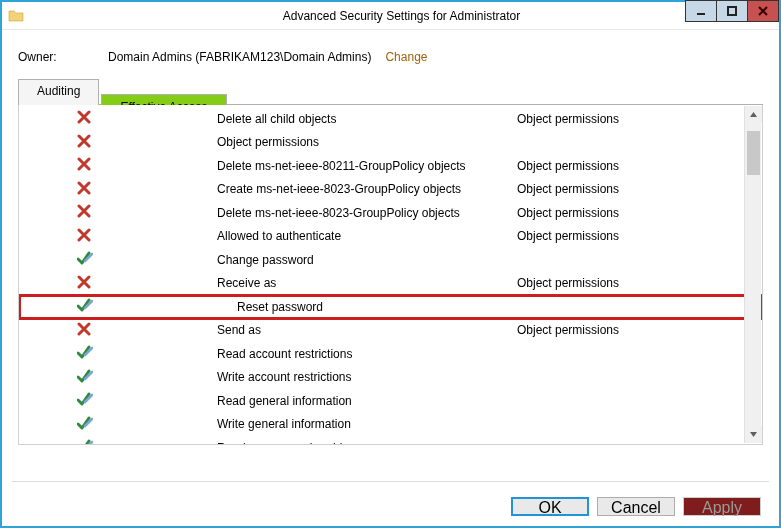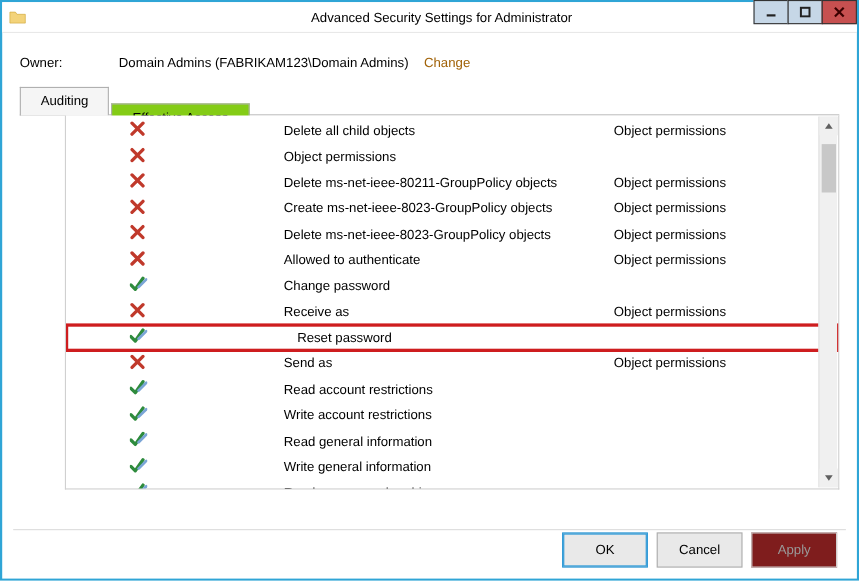--- a/index.html
+++ b/index.html
@@ -16,34 +16,34 @@
   .win-btn.close { background:#c75050; }
   .win-btn svg { display:block; }
   .content { padding:10px 16px 0 16px; height:440px; }
   .owner-row { display:flex; align-items:center; margin:10px 0 14px 0; font-size:12px; }
   .owner-label { width:90px; }
   .owner-value { }
   .change-link { color:#a16207; margin-left:14px; cursor:pointer; }
   .tabs { display:flex; border-bottom:1px solid #b0b0b0; }
   .tab { padding:4px 18px; border:1px solid #b0b0b0; border-bottom:none; margin-right:2px; font-size:12px; background:#f5f5f5; cursor:pointer; position:relative; top:1px; }
   .tab.active { background:#84cc16; border-bottom:1px solid #fff; padding:5px 18px; top:16px; }
-  .list-wrap { position:relative; border:none; height:340px; margin-top:0;margin-left:41px; }
+  .list-wrap { position:relative; border:none; height:340px; margin-top:0; }
   .list { border:1px solid #d0d0d0; border-top:none; height:340px; overflow:hidden; background:#fff; position:relative; }
   .rows { padding:2px 0 2px 0; }
   .row { display:flex; align-items:center; height:23.5px; padding-left:58px; font-size:12px; }
   .row .icon-cell { width:140px; display:flex; align-items:center; }
   .row .perm-cell { width:300px; }
   .row .limit-cell { width:200px; }
   .row.highlighted { outline:3px solid #ce1d1f; outline-offset:-2px;gap:20px; }
   .scroll { position:absolute; right:1px; top:1px; bottom:1px; width:17px; background:#f0f0f0; border-left:1px solid #e0e0e0; display:flex; flex-direction:column; align-items:center; }
   .scroll-btn { width:17px; height:17px; background:#f0f0f0; display:flex; align-items:center; justify-content:center; }
   .scroll-track { flex:1; position:relative; width:17px; }
   .scroll-thumb { position:absolute; left:2px; right:2px; top:8px; height:44px; background:#c8c8c8; border-radius:0; }
   .buttons { position:absolute; right:18px; bottom:10px; display:flex; gap:8px; }
-  .btn { min-width:78px; height:32px; border:1px solid #adadad; background:#e9e9e9; font-size:12px; cursor:pointer; }
+  .btn { min-width:78px; height:19px; border:1px solid #adadad; background:#e9e9e9; font-size:16px; cursor:pointer; }
   .btn.default { border:1px solid #2294d6; outline:1px solid #2294d6; outline-offset:-2px; }
   .btn.disabled { color:#9a9a9a; border-color:#cfcfcf; background:#7f1d1d; cursor:default; }
   .hr { position:absolute; left:10px; right:10px; bottom:44px; height:1px; background:#dcdcdc; }
 </style>
 </head>
 <body>
 
 <div class="outer">
 
   <div class="titlebar">

